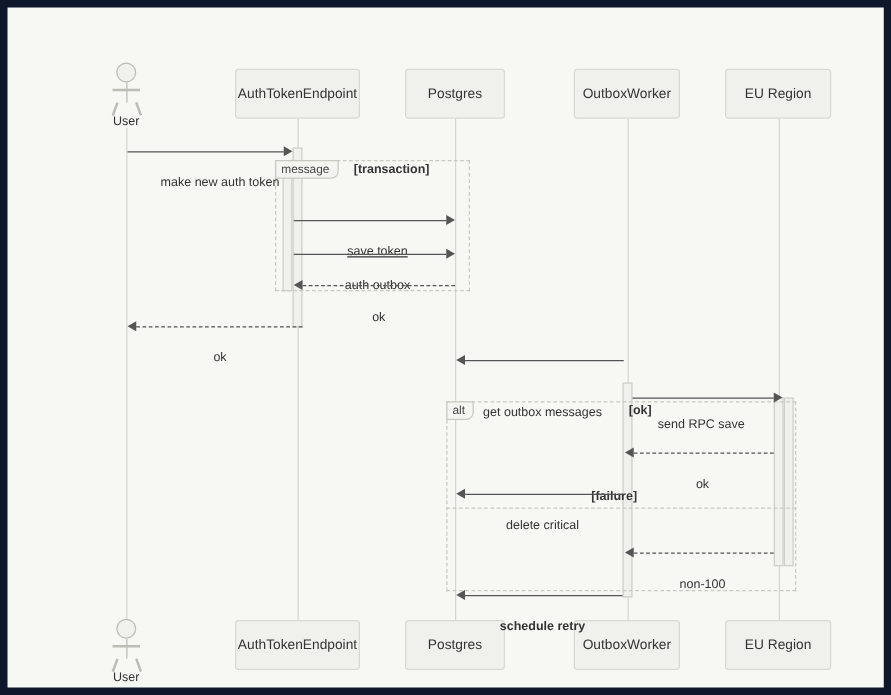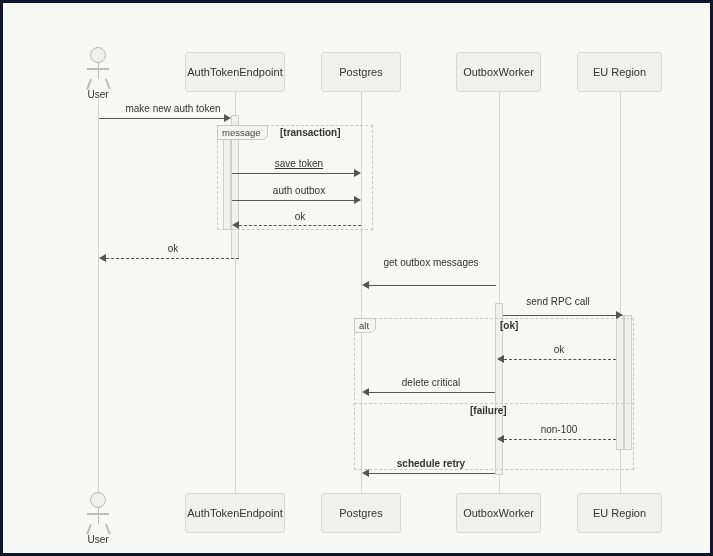--- a/index.html
+++ b/index.html
@@ -5,21 +5,21 @@
   html, body {
     margin: 0;
     padding: 0;
     background: #ffffff;
   }
   #root {
     position: relative;
     width: 713px;
     height: 556px;
     background: #f7f7f4;
-    border: 3px solid #0f172a;
+    border: 6px solid #0f172a;
     box-sizing: border-box;
     font-family: "Liberation Sans", sans-serif;
     overflow: hidden;
   }
 
   
   .lifeline {
     position: absolute;
     width: 1px;
     background: #d6d6d0;
@@ -100,20 +100,21 @@
     border-top: 4px solid transparent;
     border-bottom: 4px solid transparent;
     border-right: 7px solid #555555;
   }
   .msg-label {
     position: absolute;
     font-size: 10px;
     color: #333333;
     text-align: center;
     white-space: nowrap;
+    margin-top: 35px;
   }
 
   
   .fragment {
     position: absolute;
     box-sizing: border-box;
     border: 1px dashed #c9c9c2;
     background: transparent;
   }
   .fragment-tab {
@@ -205,21 +206,21 @@
     <span>message</span>
   </div>
   <div class="fragment-cond" style="left:277px; top:124px;">[transaction]</div>
 
   <div class="fragment" style="left:351px; top:315px; width:280px; height:152px;"></div>
   <div class="fragment-tab" style="left:351px; top:315px;">
     <span>alt</span>
   </div>
   <div class="fragment-cond" style="left:497px; top:317px;">[ok]</div>
   <div class="fragment-divider" style="left:351px; top:400px; width:280px;"></div>
-  <div class="fragment-cond" style="left:467px; top:402px;">[failure]</div>
+  <div class="fragment-cond" style="left:467px; top:386px;">[failure]</div>
 
   <div>
     <div class="msg-label" style="left:105px; top:100px; width:130px;">make new auth token</div>
     <div class="msg-line" style="left:96px; top:115px; width:125px;"></div>
     <div class="arrow-right" style="left:221px; top:111px;"></div>
   </div>
 
   <div>
     <div class="msg-label" style="left:236px; top:155px; width:120px;text-decoration:underline;">save token</div>
     <div class="msg-line" style="left:229px; top:170px; width:122px;"></div>
@@ -238,27 +239,27 @@
     <div class="arrow-left" style="left:229px; top:218px;"></div>
   </div>
 
   <div>
     <div class="msg-label" style="left:105px; top:240px; width:130px;">ok</div>
     <div class="msg-line dashed" style="left:103px; top:255px; width:133px;"></div>
     <div class="arrow-left" style="left:96px; top:251px;"></div>
   </div>
 
   <div>
-    <div class="msg-label" style="left:365px; top:254px; width:126px;">get outbox messages</div>
+    <div class="msg-label" style="left:365px; top:284px; width:126px;">get outbox messages</div>
     <div class="msg-line" style="left:366px; top:282px; width:127px;"></div>
     <div class="arrow-left" style="left:359px; top:278px;"></div>
   </div>
 
   <div>
-    <div class="msg-label" style="left:500px; top:293px; width:110px;">send RPC call</div>
+    <div class="msg-label" style="left:500px; top:293px; width:110px;">send RPC save</div>
     <div class="msg-line" style="left:500px; top:312px; width:113px;"></div>
     <div class="arrow-right" style="left:613px; top:308px;"></div>
   </div>
 
   <div>
     <div class="msg-label" style="left:500px; top:341px; width:112px;">ok</div>
     <div class="msg-line dashed" style="left:501px; top:356px; width:112px;"></div>
     <div class="arrow-left" style="left:494px; top:352px;"></div>
   </div>
 

